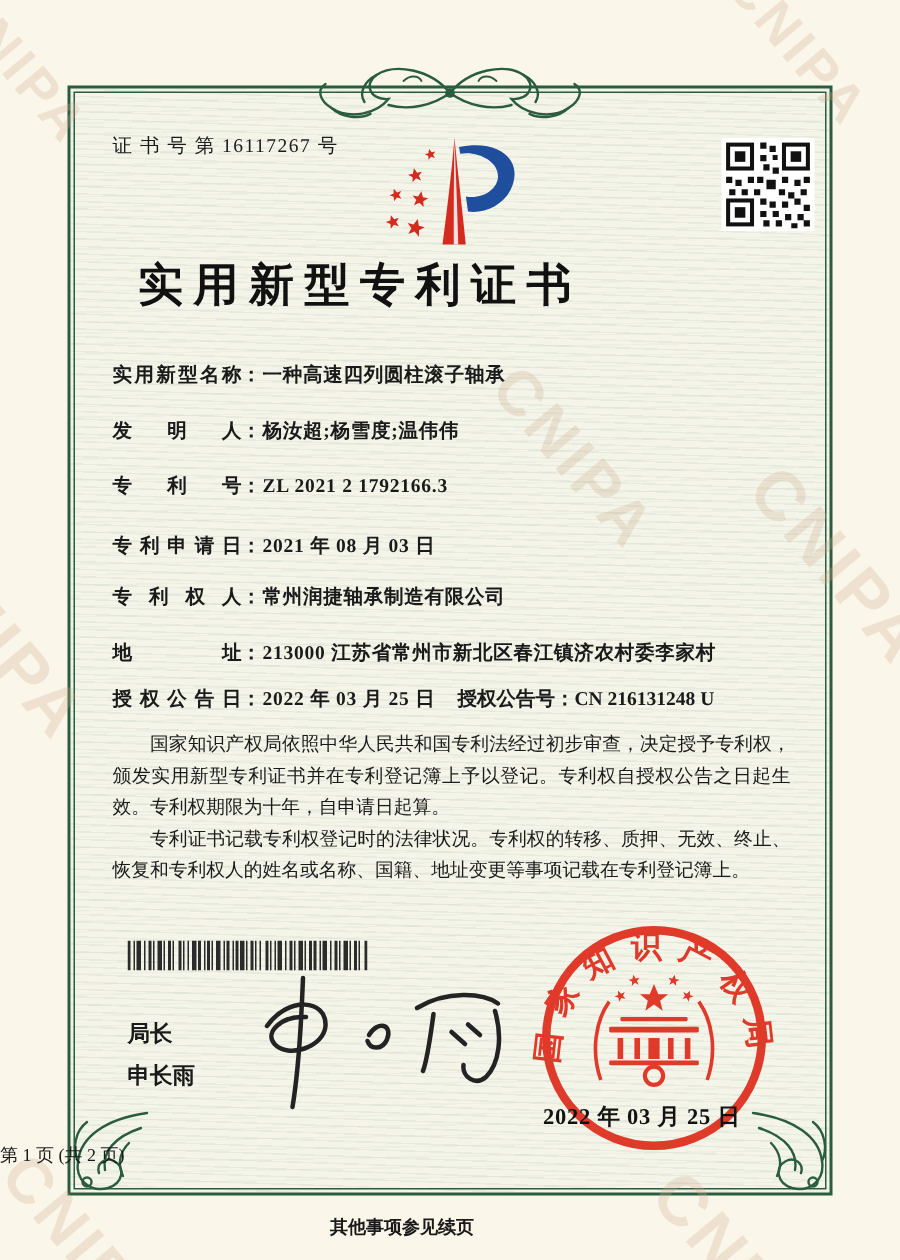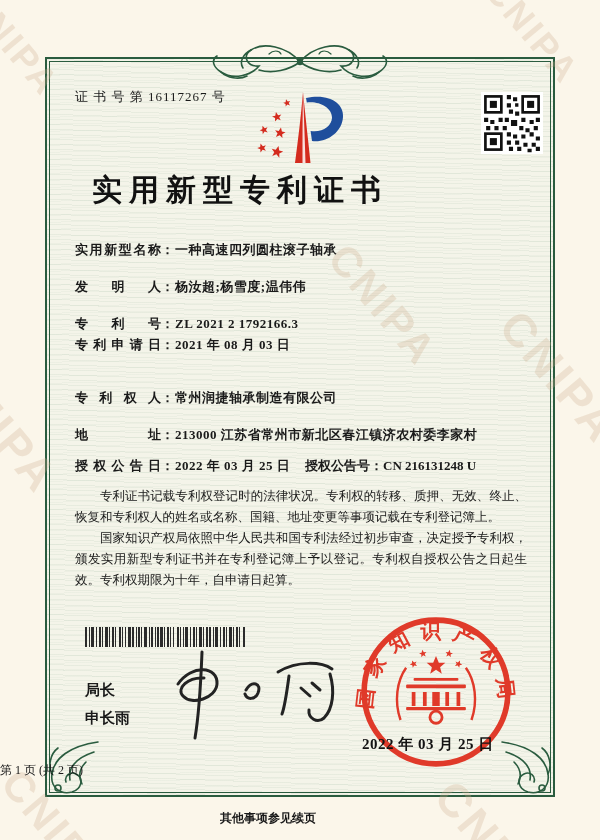--- a/index.html
+++ b/index.html
@@ -160,39 +160,39 @@
 
     <div class="field" style="top:278px;">
       <span class="lbl">发明人</span><span class="colon">：</span><span class="val">杨汝超;杨雪度;温伟伟</span>
     </div>
     <div class="field" style="top:241px;">
       <span class="lbl">实用新型名称</span><span class="colon">：</span><span class="val">一种高速四列圆柱滚子轴承</span>
     </div>
     <div class="field" style="top:315px;">
       <span class="lbl">专利号</span><span class="colon">：</span><span class="val">ZL 2021 2 1792166.3</span>
     </div>
-    <div class="field" style="top:336px;">
+    <div class="field" style="top:355px;">
       <span class="lbl">专利申请日</span><span class="colon">：</span><span class="val">2021 年 08 月 03 日</span>
     </div>
     <div class="field" style="top:389px;">
       <span class="lbl">专利权人</span><span class="colon">：</span><span class="val">常州润捷轴承制造有限公司</span>
     </div>
     <div class="field" style="top:426px;">
       <span class="lbl">地址</span><span class="colon">：</span><span class="val">213000 江苏省常州市新北区春江镇济农村委李家村</span>
     </div>
     <div class="field" style="top:457px;">
       <span class="lbl">授权公告日</span><span class="colon">：</span><span class="val">2022 年 03 月 25 日</span>
     </div>
     <div class="field2" style="top:457px;">
       <span>授权公告号</span><span class="colon">：</span><span class="val">CN 216131248 U</span>
     </div>
 
     <div class="paras">
+      <p>国家知识产权局依照中华人民共和国专利法经过初步审查，决定授予专利权，颁发实用新型专利证书并在专利登记簿上予以登记。专利权自授权公告之日起生效。专利权期限为十年，自申请日起算。</p>
       <p>专利证书记载专利权登记时的法律状况。专利权的转移、质押、无效、终止、恢复和专利权人的姓名或名称、国籍、地址变更等事项记载在专利登记簿上。</p>
-      <p>国家知识产权局依照中华人民共和国专利法经过初步审查，决定授予专利权，颁发实用新型专利证书并在专利登记簿上予以登记。专利权自授权公告之日起生效。专利权期限为十年，自申请日起算。</p>
     </div>
 
     <svg class="barcode" viewBox="0 0 160 20" preserveAspectRatio="none">
       <path d="M0,10 H160" stroke="#2b2b2b" stroke-width="20" stroke-dasharray="2 2 1 1 3 2 1 2 2 1 1 2 3 1 1 2 2 1 1 3 2 1 1 2 1 2 3 1 2 2 1 1 2 1 1 2 3 2 1 1 2 2 1 1 2 1 3 1 1 2 2 1 1 2 1 3 2 1 1 2 1 1 3 2 1 2 2 1 1 2 3 1 1 2 2 1"></path>
     </svg>
 
     <div class="director">
       <div>局长</div>
       <div>申长雨</div>
     </div>

